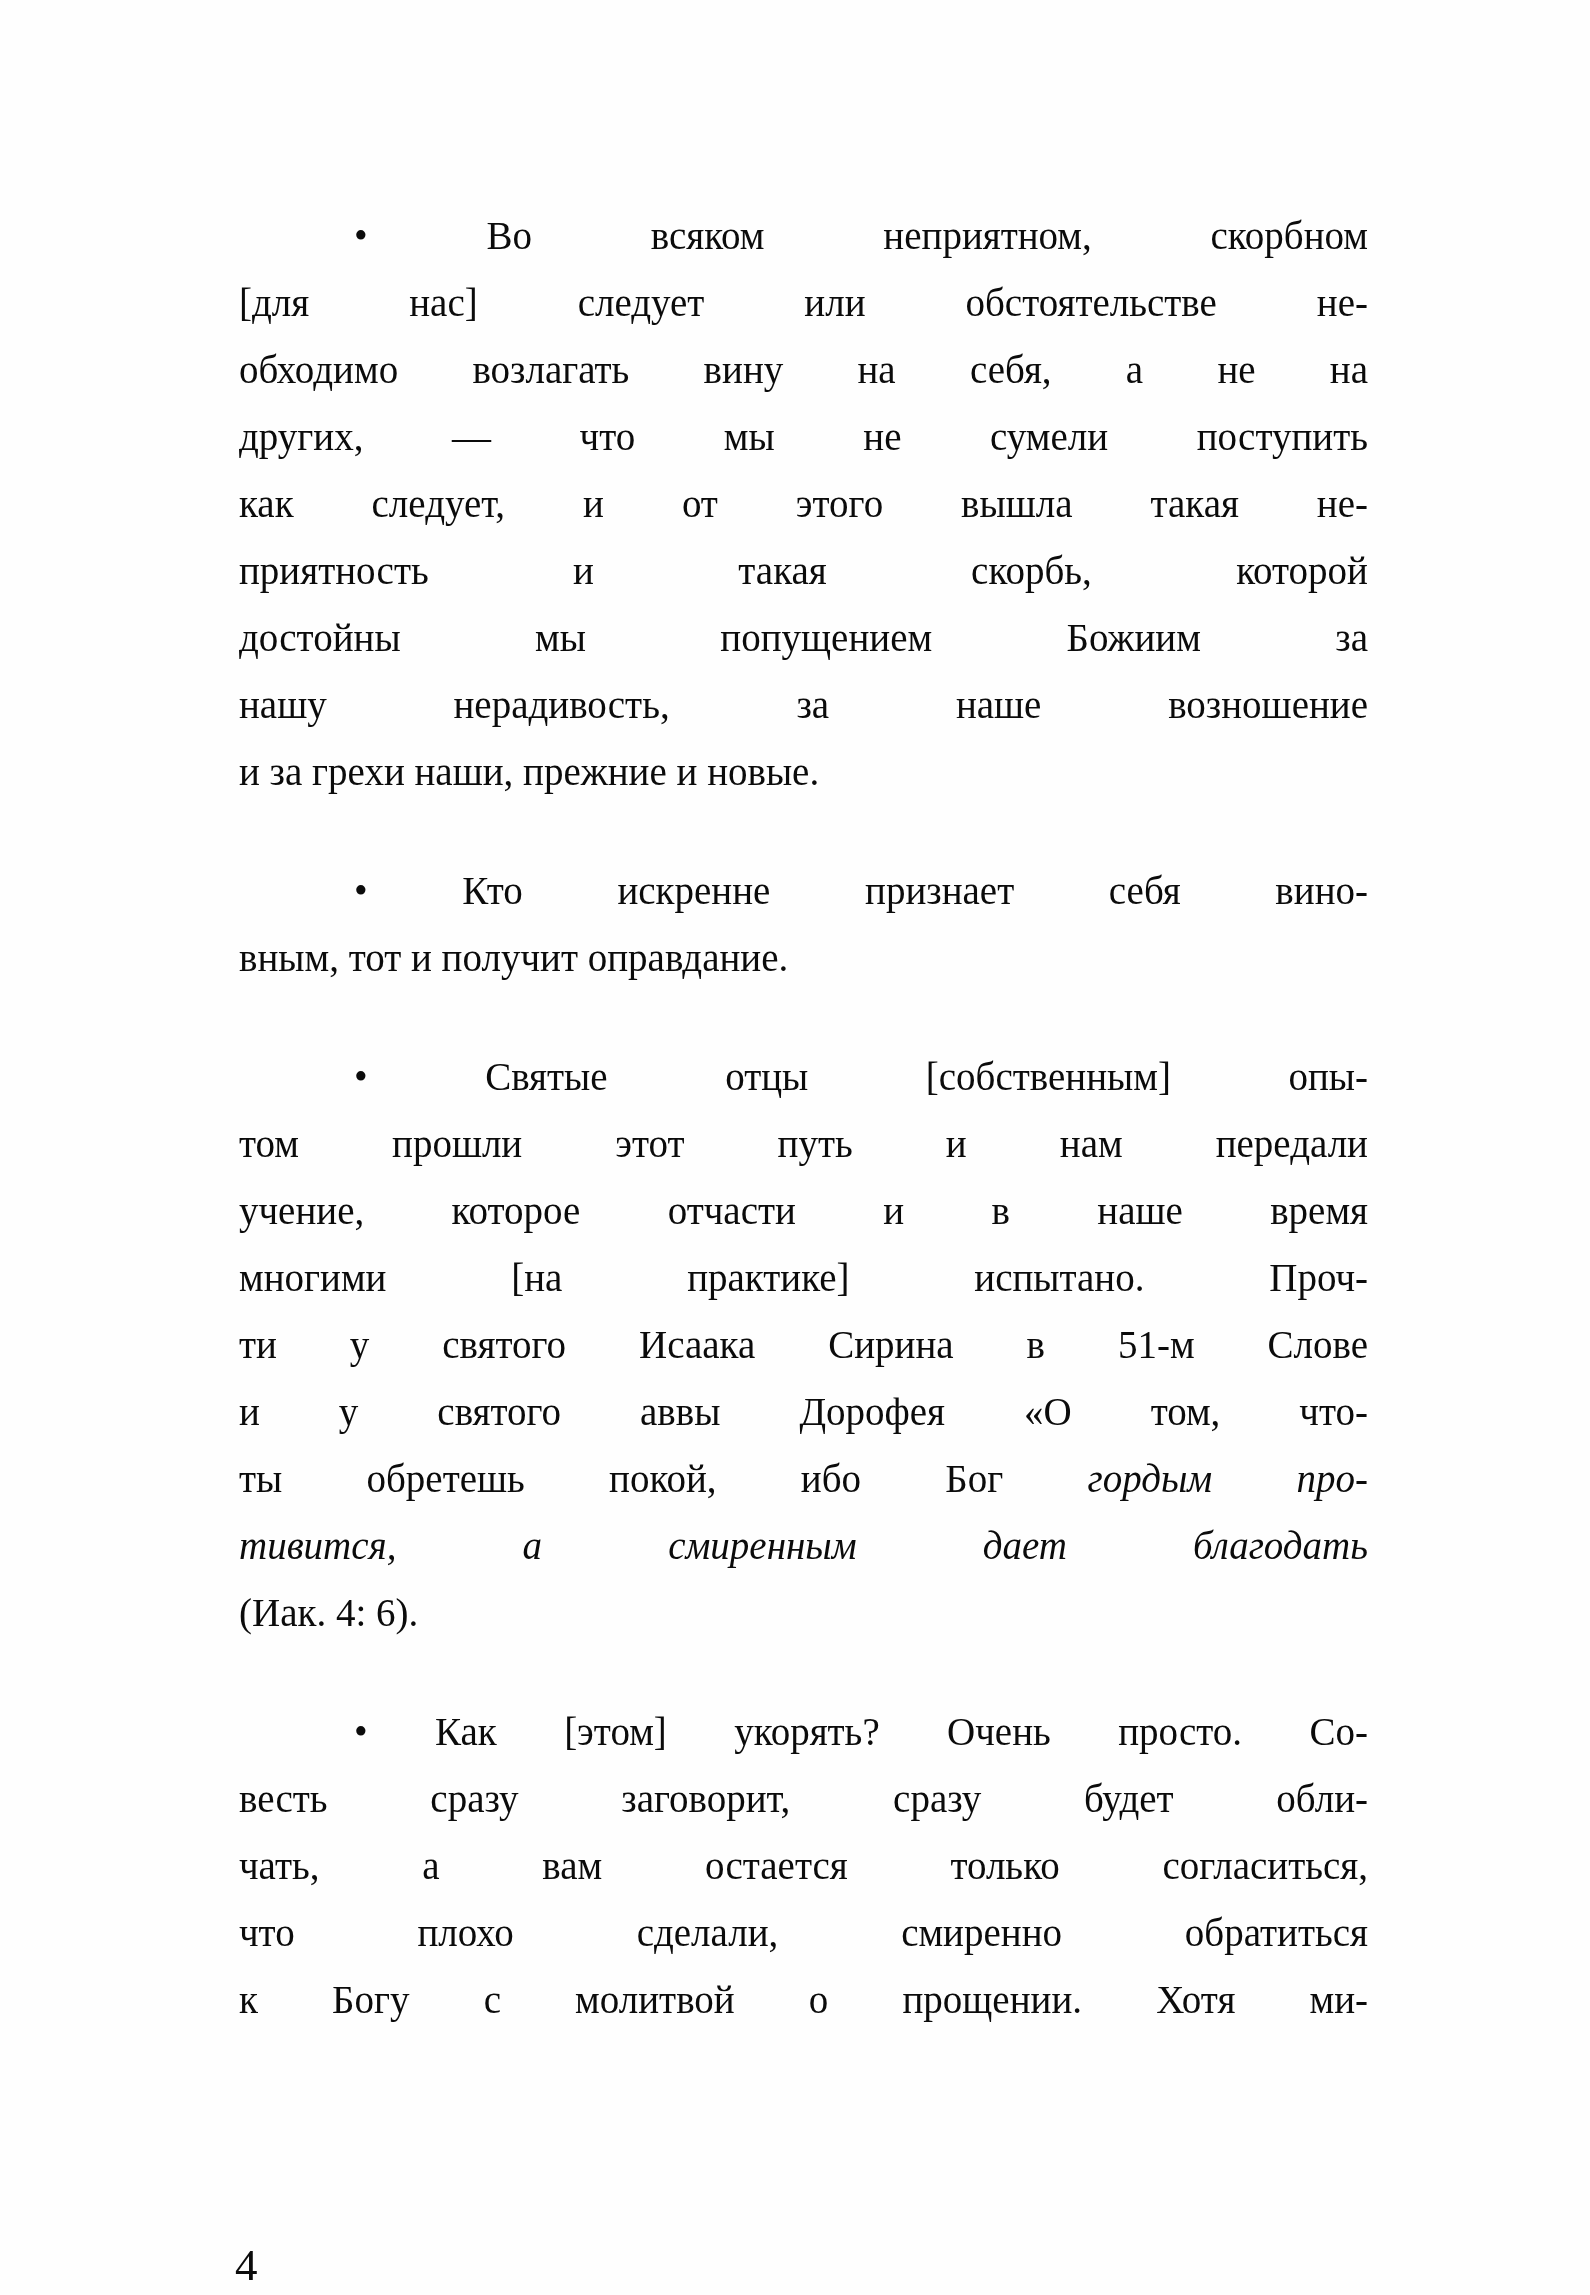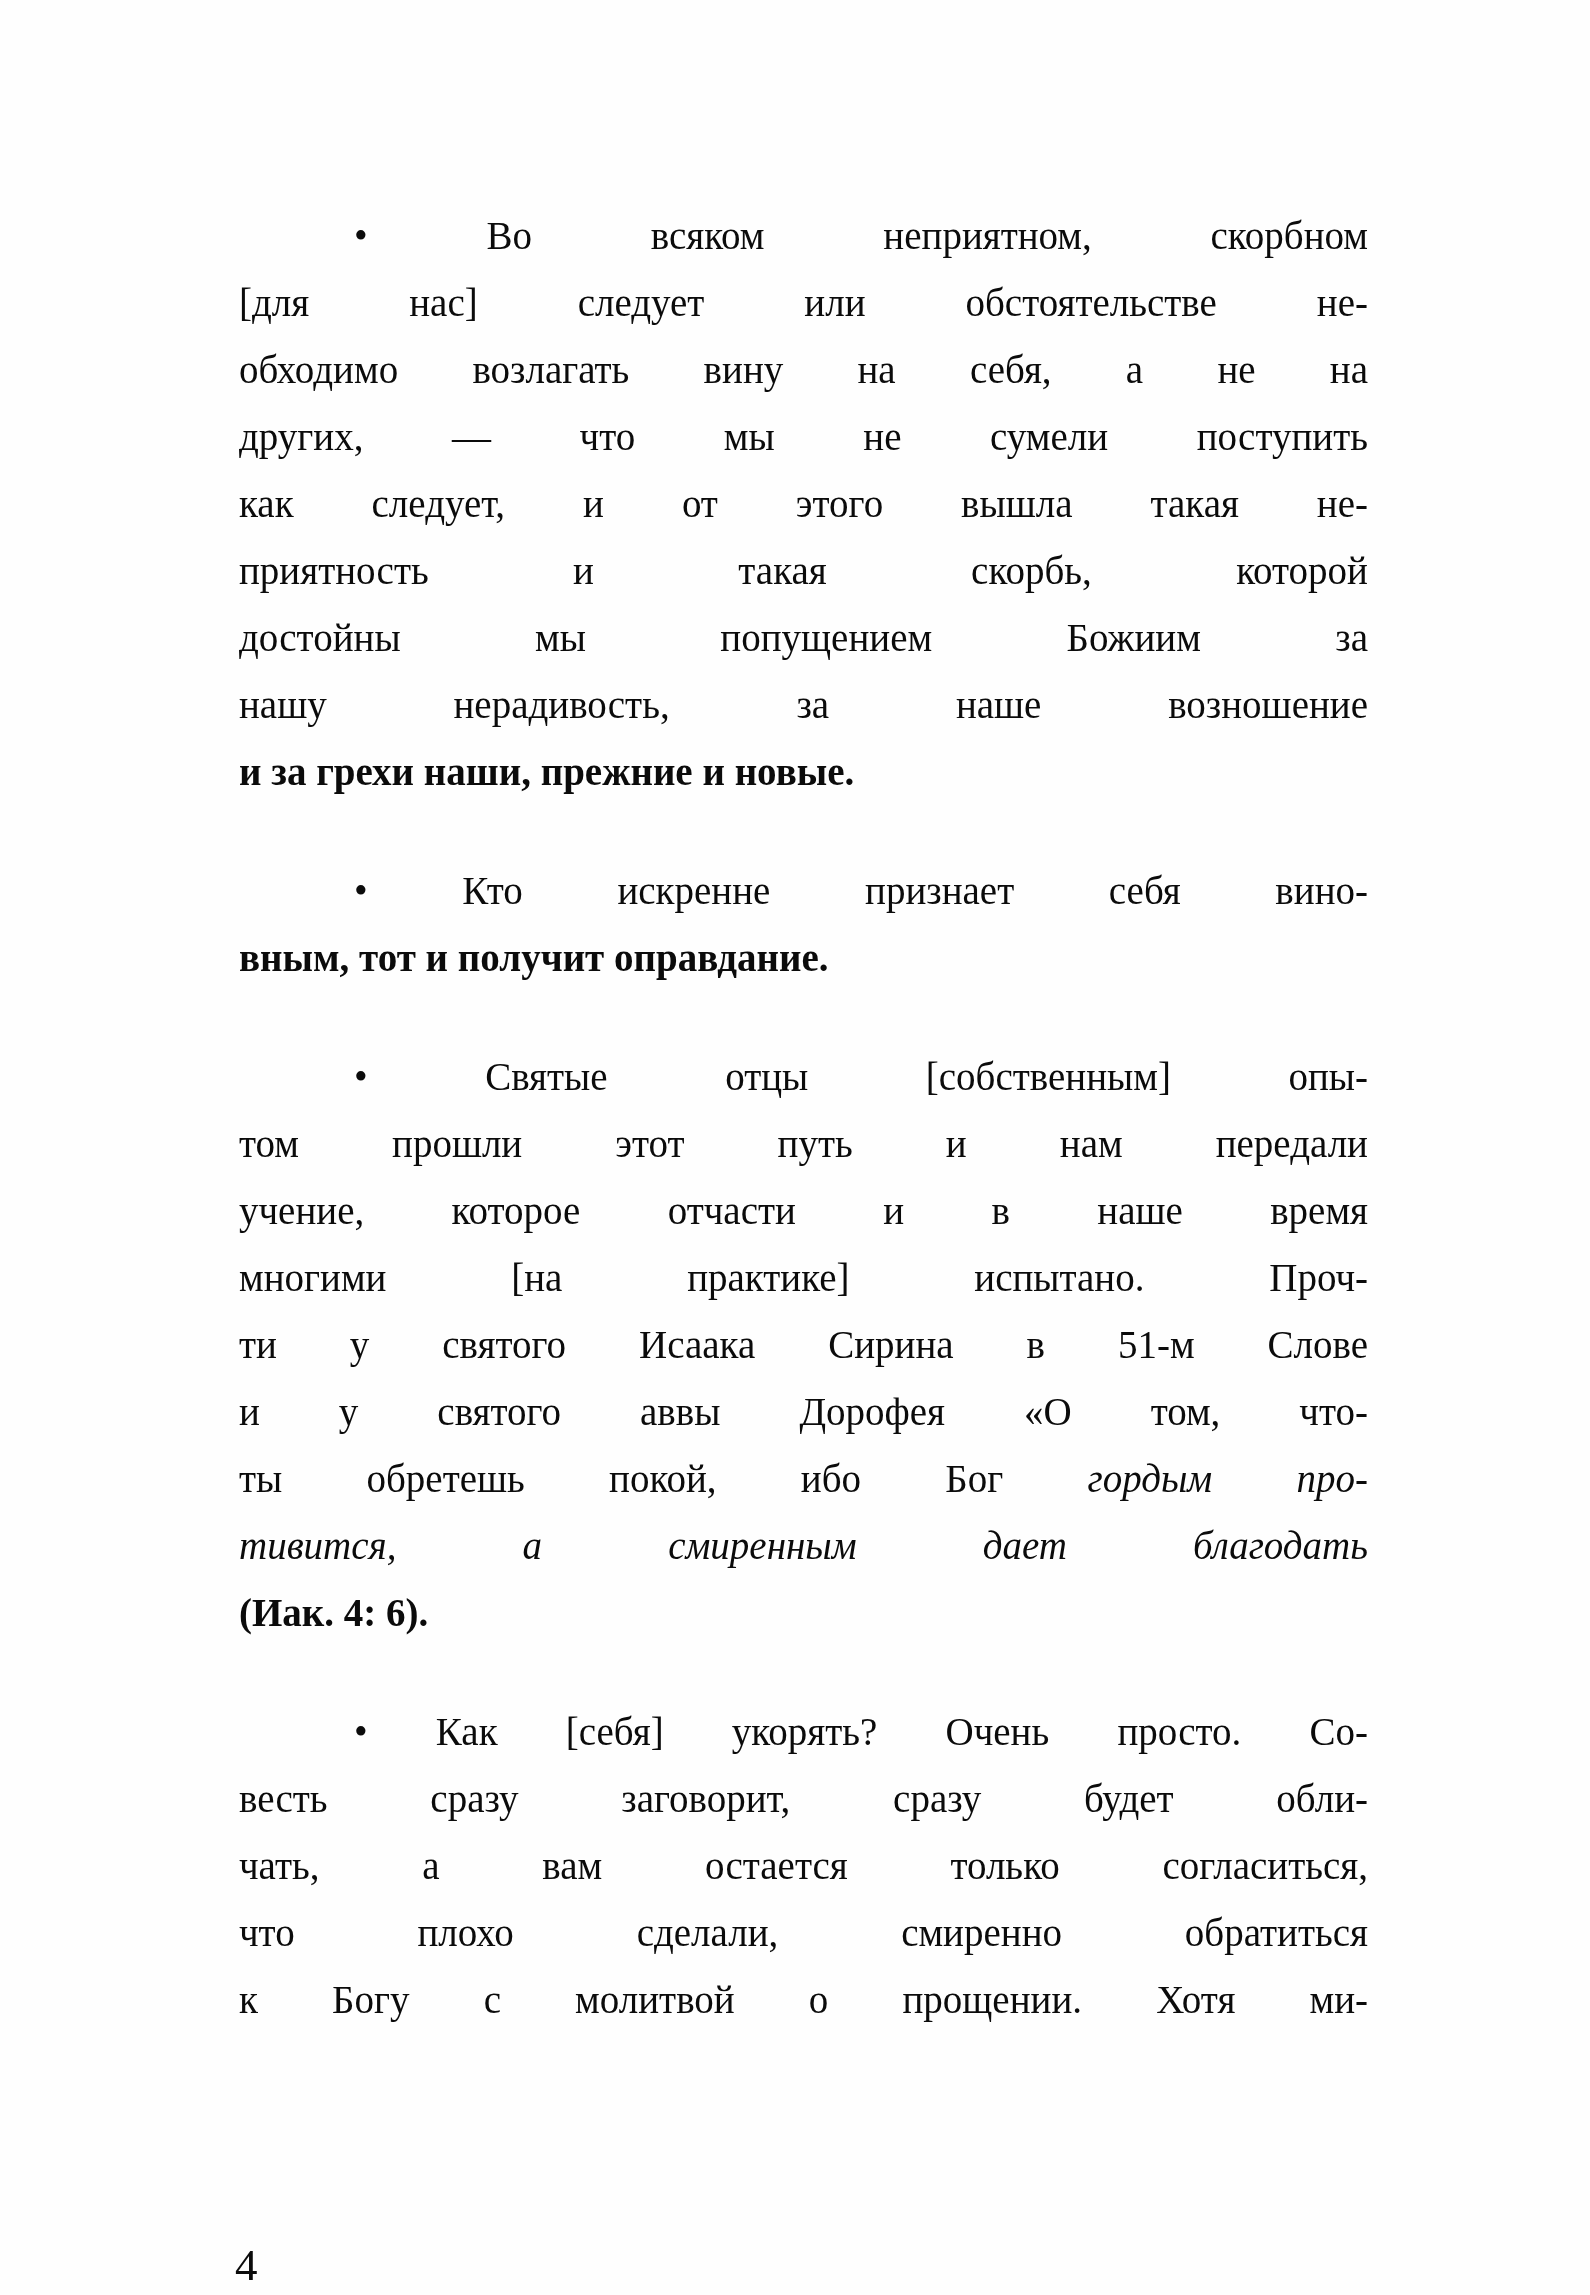--- a/index.html
+++ b/index.html
@@ -37,21 +37,20 @@
     text-align: justify;
     text-align-last: justify;
     text-justify: inter-word;
   }
   .line.indent {
     padding-left: 115px;
   }
   .line.last {
     text-align: center;
     text-align-last: left;
-    font-weight: bold;
   }
   .it {
     font-style: italic;
   }
   .page-number {
     position: absolute;
     left: 235px;
     top: 2232px;
     font-size: 45px;
     line-height: 67px;
@@ -82,21 +81,21 @@
         <div class="line"><span>том прошли этот путь и нам передали</span></div>
         <div class="line"><span>учение, которое отчасти и в наше время</span></div>
         <div class="line"><span>многими [на практике] испытано. Проч-</span></div>
         <div class="line"><span>ти у святого Исаака Сирина в 51-м Слове</span></div>
         <div class="line"><span>и у святого аввы Дорофея «О том, что-</span></div>
         <div class="line"><span>ты обретешь покой, ибо Бог </span><span class="it">гордым про-</span></div>
         <div class="line"><span class="it">тивится, а смиренным дает благодать</span></div>
         <div class="line last"><span>(Иак. 4: 6).</span></div>
       </div>
       <div class="para">
-        <div class="line indent"><span>• Как [себя] укорять? Очень просто. Со-</span></div>
+        <div class="line indent"><span>• Как [этом] укорять? Очень просто. Со-</span></div>
         <div class="line"><span>весть сразу заговорит, сразу будет обли-</span></div>
         <div class="line"><span>чать, а вам остается только согласиться,</span></div>
         <div class="line"><span>что плохо сделали, смиренно обратиться</span></div>
         <div class="line"><span>к Богу с молитвой о прощении. Хотя ми-</span></div>
       </div>
     </div>
   <div class="page-number">4</div>
 </div>
 
 

